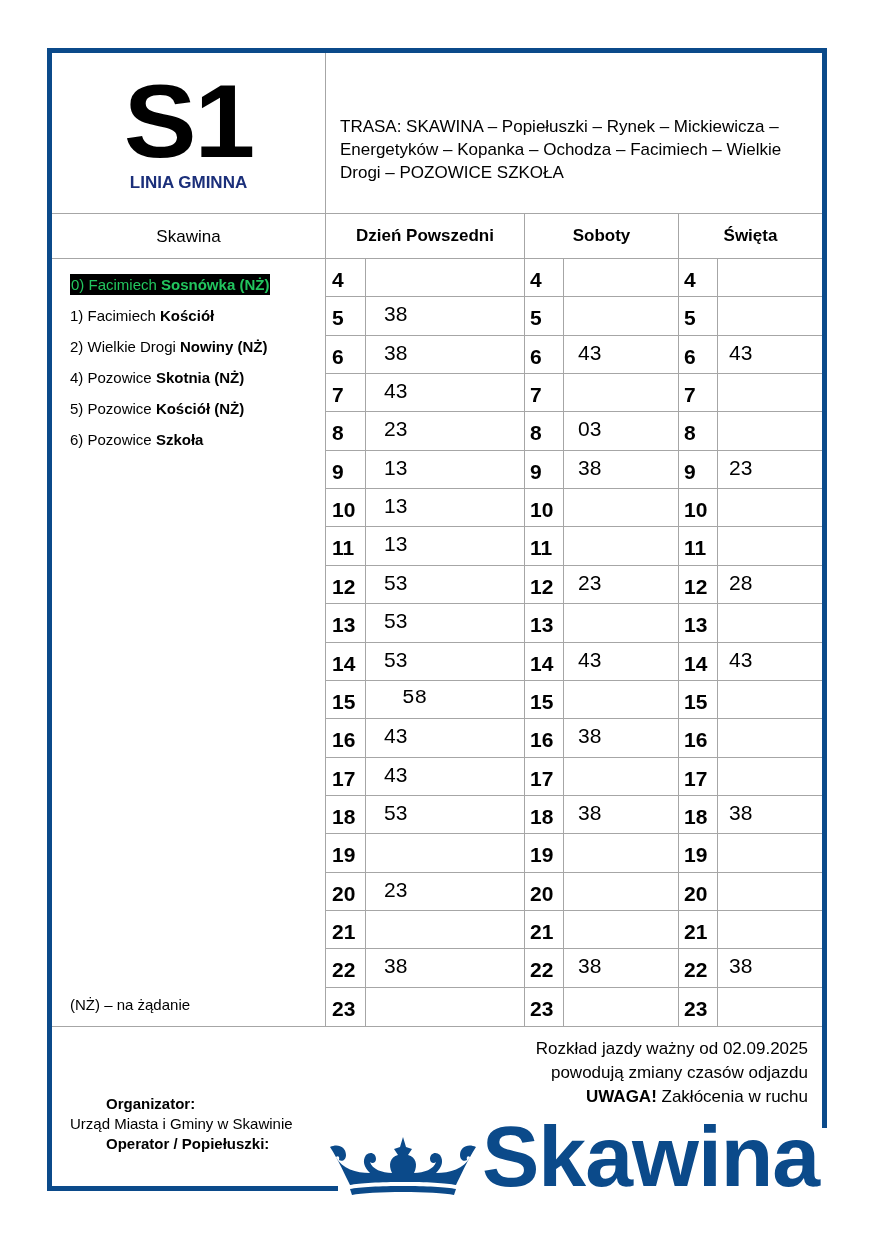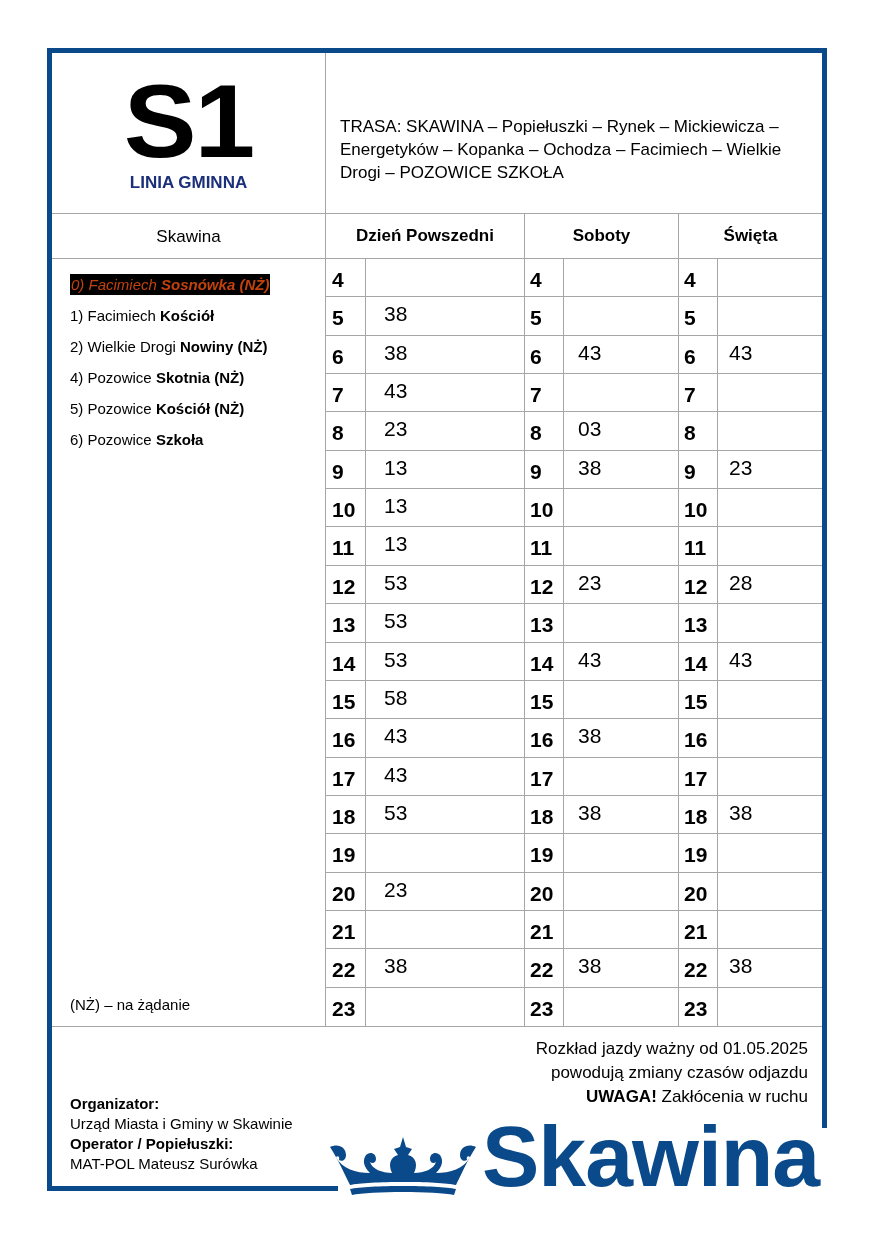--- a/index.html
+++ b/index.html
@@ -24,31 +24,31 @@
   .hl { position: absolute; height: 1px; background: #a6a6a6; }
   .vl { position: absolute; width: 1px; background: #a6a6a6; }
 
   .colhead { position: absolute; top: 213px; height: 45px; line-height: 48px; text-align: center; font-size: 17px; }
   .colhead.b { font-weight: bold; line-height: 46px; }
 
   
   .stops { position: absolute; left: 70px; top: 269px; width: 250px; }
   .stop { font-size: 15px; height: 31px; line-height: 31px; white-space: nowrap; }
   .stop b { font-weight: bold; }
-  .stop.active span.inner { background: #000; color: #c2410c; padding: 2px 1px; font-style: italic; }
+  .stop.active span.inner { background: #000; color: #22c55e; padding: 2px 1px; }
   .legend-note { position: absolute; left: 70px; top: 996px; font-size: 15px; text-align: right; }
 
   
   .hour { position: absolute; font-weight: bold; font-size: 21px; width: 40px; text-align: left; }
   .min { position: absolute; font-size: 21px; }
 
   
   .valid { position: absolute; right: 66px; top: 1037px; text-align: right; font-size: 17px; line-height: 24px; }
   .org { position: absolute; left: 70px; top: 1094px; font-size: 15px; line-height: 20px; }
-  .org .lbl { font-weight: bold; }
+  .org .lbl { font-weight: bold; margin-left: 36px; }
   .logo-crown { position: absolute; left: 328px; top: 1133px; width: 150px; height: 64px; }
   .logo-text { position: absolute; left: 482px; top: 1111px; font-weight: bold; font-size: 86px;
                color: #0b4a8a; letter-spacing: -1px; line-height: 90px; }
 </style>
 </head>
 <body>
 
 <div class="frame"></div>
 
 <div class="hdr-left">
@@ -166,21 +166,21 @@
     <div class="min" style="left: 578px; top: 609.15px;"></div>
     <div class="hour" style="left: 684px; top: 613.15px;">13</div>
     <div class="min" style="left: 729px; top: 609.15px;"></div>
     <div class="hour" style="left: 332px; top: 651.5px;">14</div>
     <div class="min" style="left: 384px; top: 647.5px;">53</div>
     <div class="hour" style="left: 530px; top: 651.5px;">14</div>
     <div class="min" style="left: 578px; top: 647.5px;">43</div>
     <div class="hour" style="left: 684px; top: 651.5px;">14</div>
     <div class="min" style="left: 729px; top: 647.5px;">43</div>
     <div class="hour" style="left: 332px; top: 689.85px;">15</div>
-    <div class="min" style="left: 384px; top: 685.85px;">58</div>
+    <div class="min" style="left: 402px; top: 685.85px; font-family: Liberation Mono, monospace;">58</div>
     <div class="hour" style="left: 530px; top: 689.85px;">15</div>
     <div class="min" style="left: 578px; top: 685.85px;"></div>
     <div class="hour" style="left: 684px; top: 689.85px;">15</div>
     <div class="min" style="left: 729px; top: 685.85px;"></div>
     <div class="hour" style="left: 332px; top: 728.2px;">16</div>
     <div class="min" style="left: 384px; top: 724.2px;">43</div>
     <div class="hour" style="left: 530px; top: 728.2px;">16</div>
     <div class="min" style="left: 578px; top: 724.2px;">38</div>
     <div class="hour" style="left: 684px; top: 728.2px;">16</div>
     <div class="min" style="left: 729px; top: 724.2px;"></div>
@@ -222,29 +222,28 @@
     <div class="min" style="left: 729px; top: 954.3px;">38</div>
     <div class="hour" style="left: 332px; top: 996.65px;">23</div>
     <div class="min" style="left: 384px; top: 992.65px;"></div>
     <div class="hour" style="left: 530px; top: 996.65px;">23</div>
     <div class="min" style="left: 578px; top: 992.65px;"></div>
     <div class="hour" style="left: 684px; top: 996.65px;">23</div>
     <div class="min" style="left: 729px; top: 992.65px;"></div>
   </div>
 
 <div class="valid">
-  <div>Rozkład jazdy ważny od 01.05.2025</div>
+  <div>Rozkład jazdy ważny od 02.09.2025</div>
   <div>powodują zmiany czasów odjazdu</div>
   <div><b>UWAGA!</b><span> Zakłócenia w ruchu</span></div>
 </div>
 <div class="org">
   <div class="lbl">Organizator:</div>
   <div>Urząd Miasta i Gminy w Skawinie</div>
   <div class="lbl">Operator / Popiełuszki:</div>
-  <div>MAT-POL Mateusz Surówka</div>
 </div>
 
 <div class="frame-mask"></div>
 <svg class="logo-crown" viewBox="0 0 150 64">
   <g fill="#0b4a8a">
     <path d="M2 14 C10 10 18 14 18 22 C18 27 14 29 11 27 C12 24 10 22 8 24 C14 36 28 40 42 40 C36 34 34 28 38 22 C42 18 48 20 48 26 C48 30 44 31 42 29 C44 36 54 40 64 40 C60 32 62 24 70 22 L66 16 L72 14 L75 4 L78 14 L84 16 L80 22 C88 24 90 32 86 40 C96 40 106 36 108 29 C106 31 102 30 102 26 C102 20 108 18 112 22 C116 28 114 34 108 40 C122 40 136 36 142 24 C140 22 138 24 139 27 C136 29 132 27 132 22 C132 14 140 10 148 14 C140 26 132 44 128 52 C110 48 40 48 22 52 C18 44 10 26 2 14 Z"></path>
     <path d="M22 56 C40 52 110 52 128 56 L126 62 C108 58 42 58 24 62 Z"></path>
   </g>
 </svg>
 <div class="logo-text">Skawina</div>

